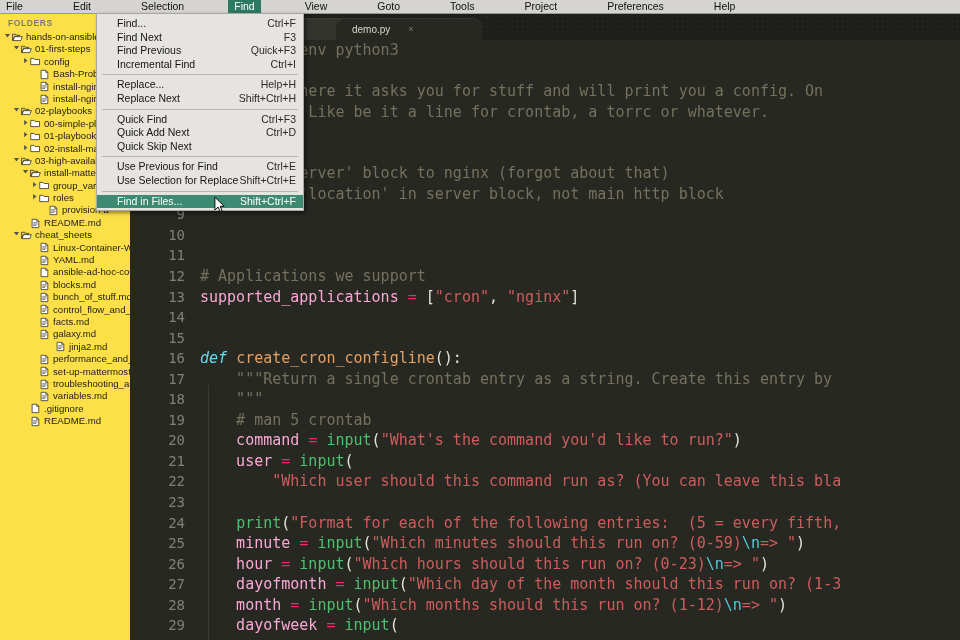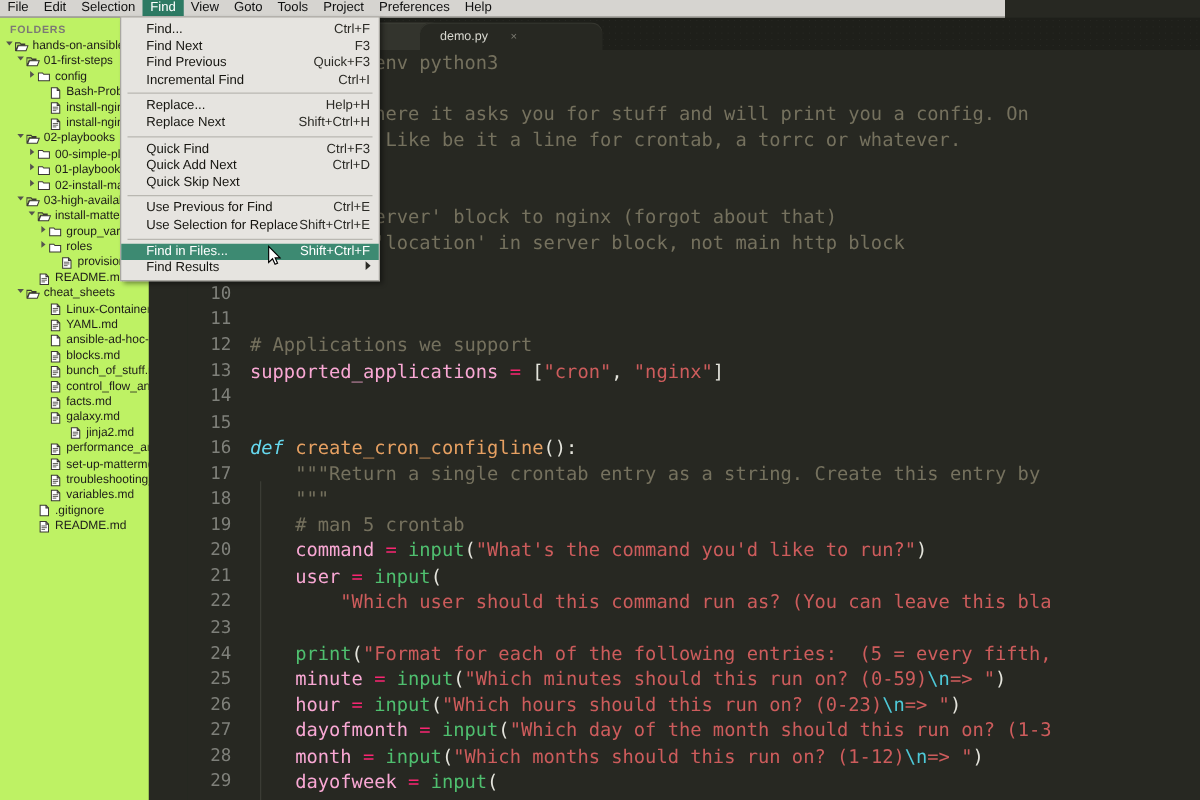--- a/index.html
+++ b/index.html
@@ -7,36 +7,37 @@
     width:960px;height:640px;overflow:hidden;
     background:#272822;
     font-family:"Liberation Sans", sans-serif;
     font-size:12px;
     -webkit-font-smoothing:none;
   }
   #app{position:relative;width:960px;height:640px;overflow:hidden;}
 
   
   #menubar{
-    position:absolute;left:0;top:0;width:804px;height:13px;
+    position:absolute;left:0;top:0;width:960px;height:13px;
     background:#d6d4d0;
     border-bottom:1px solid #9a9892;
     display:flex;align-items:center;
     font-size:10.5px;color:#101010;
     z-index:60;
+    gap:38px;
   }
   .menu-item{
     padding:0 6px;height:13px;line-height:13px;white-space:nowrap;cursor:default;
   }
   .menu-item.active{background:#2d7a63;color:#ffffff;}
 
   
   #sidebar{
-    position:absolute;left:0;top:14px;width:119px;height:626px;
-    background:#bef264;
+    position:absolute;left:0;top:14px;width:130px;height:626px;
+    background:#fde047;
     color:#21201d;
     overflow:hidden;
     font-size:10px;
   }
   #sidebar .folders-hdr{
     padding:4px 0 3px 8px;font-size:8.5px;letter-spacing:.6px;
     color:#7c7a75;font-weight:bold;
   }
   .tree-row{
     height:12.4px;line-height:12.4px;white-space:nowrap;
@@ -518,22 +519,19 @@
       <div class="mrow"><span>Replace Next</span><span class="acc">Shift+Ctrl+H</span></div>
       <div class="msep"></div>
       <div class="mrow"><span>Quick Find</span><span class="acc">Ctrl+F3</span></div>
       <div class="mrow"><span>Quick Add Next</span><span class="acc">Ctrl+D</span></div>
       <div class="mrow"><span>Quick Skip Next</span></div>
       <div class="msep"></div>
       <div class="mrow"><span>Use Previous for Find</span><span class="acc">Ctrl+E</span></div>
       <div class="mrow"><span>Use Selection for Replace</span><span class="acc">Shift+Ctrl+E</span></div>
       <div class="msep"></div>
       <div class="mrow sel"><span>Find in Files...</span><span class="acc">Shift+Ctrl+F</span></div>
-      <div class="mrow"><span>Find Results</span><span class="sub"><svg width="7" height="9" viewBox="0 0 7 9">
-            <path d="M1.5,1 L5.5,4.5 L1.5,8 Z" fill="#2b2a25"></path>
-          </svg></span></div>
     </div>
 
   <svg id="cursor" viewBox="0 0 12 18">
     <path d="M1,1 L1,15 L4.4,11.8 L6.6,16.6 L8.8,15.6 L6.7,11 L11,11 Z" fill="#ffffff" stroke="#000000" stroke-width="1"></path>
   </svg>
 
 </div>
 
 </body></html>

